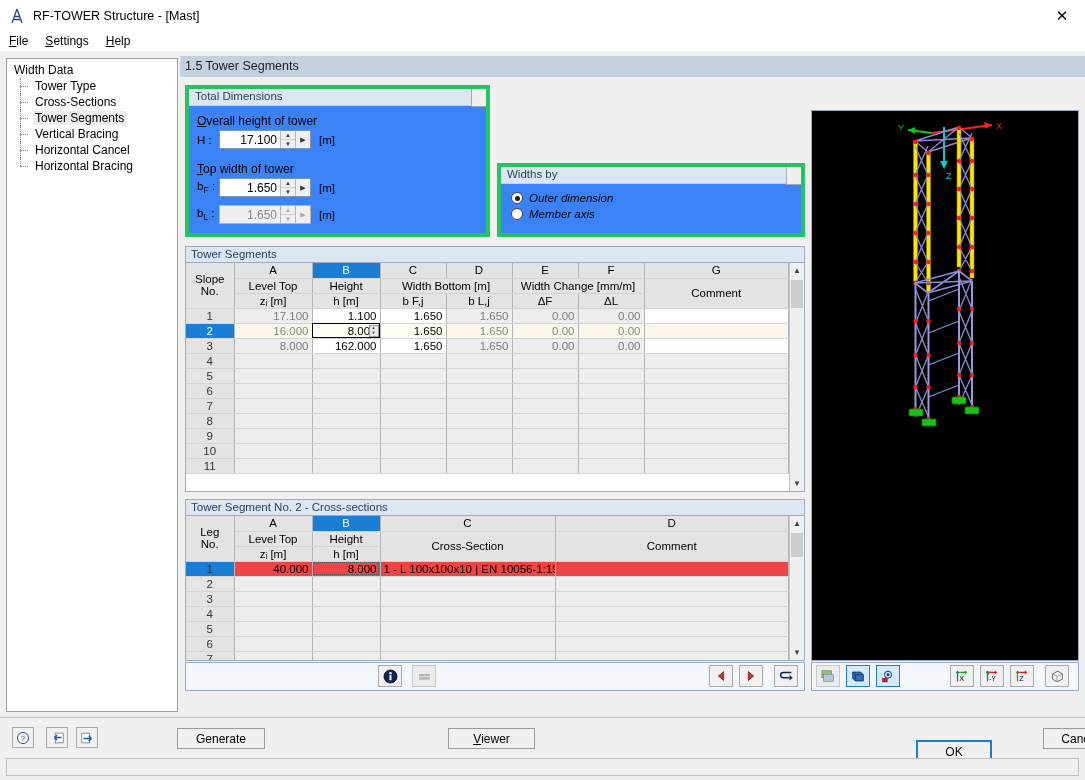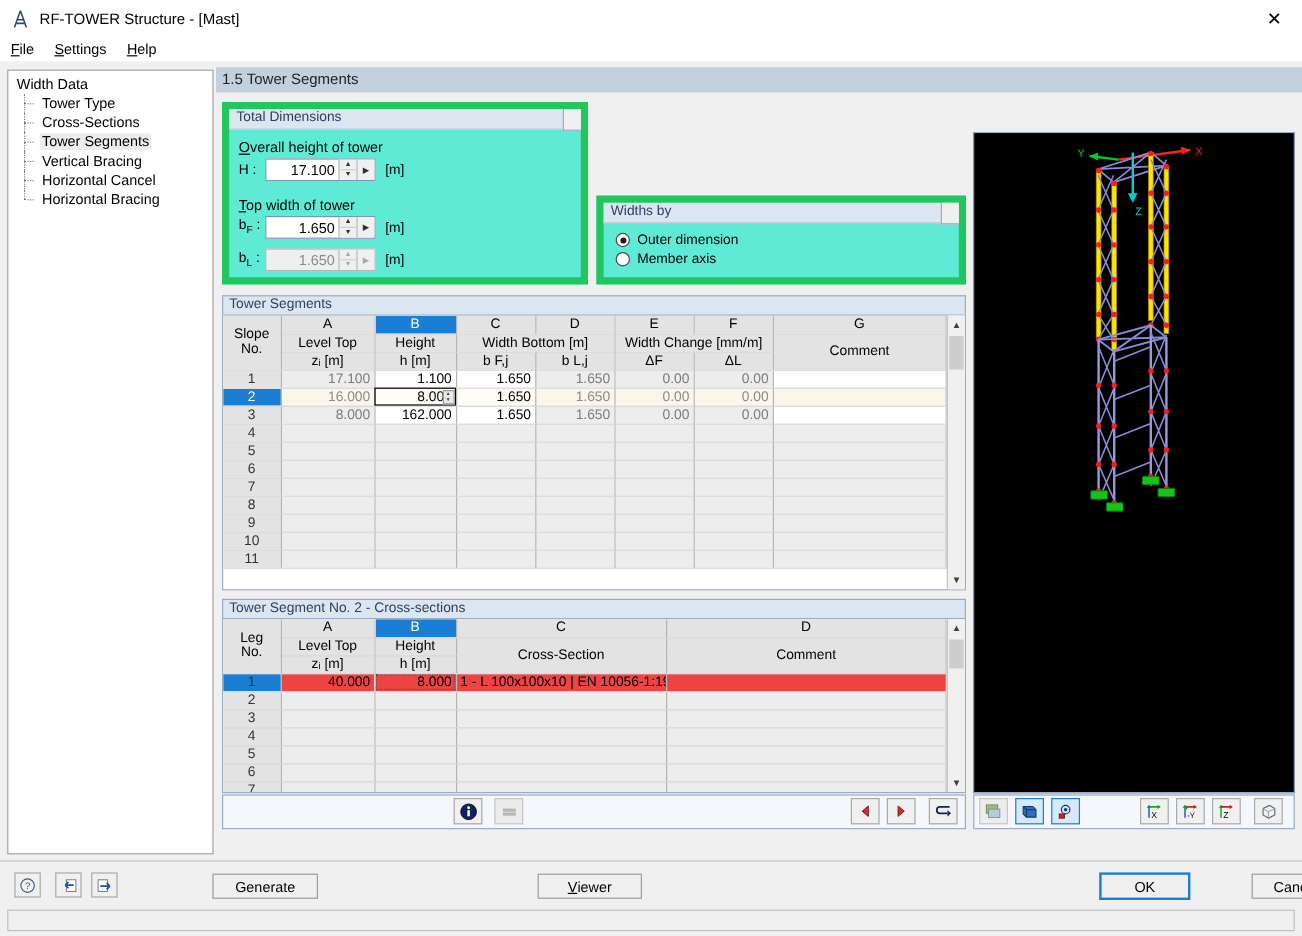--- a/index.html
+++ b/index.html
@@ -75,22 +75,22 @@
     position:absolute; left:0; top:3px; right:0; height:21px;
     background:#c3d0de; color:#1f1f1f;
     font-size:12.5px; padding:3px 0 0 5px;
   }
 
   .panel-area { position:absolute; left:5px; top:28px; right:5px; bottom:0; }
 
   
   .group {
     position:absolute;
-    background:#5eead4;
-    border:6px solid #22c55e;
+    background:#3b82f6;
+    border:4px solid #22c55e;
   }
   .group > .gtitle {
     height:17px; background:#dce6f1; color:#2a3f5f;
     font-size:11.5px; padding:1px 0 0 6px;
     border-bottom:1px solid #c3cede;
   }
   .group.notch > .gtitle { position:relative; }
   .group.notch > .gtitle::after {
     content:""; position:absolute; right:0; top:0; width:14px; height:17px;
     background:#f0f0f0; border-left:1px solid #9aabc2;
@@ -354,21 +354,21 @@
               <span class="dropdn">▶</span>
             </span>
             <span class="unit">[m]</span>
           </div>
         </div>
       </div>
 
 
       <div class="group notch" style="left:312px; top:82px; width:308px; height:74px;">
         <div class="gtitle">Widths by</div>
-        <div class="gbody" style="padding:5px 8px;">
+        <div class="gbody" style="padding:5px 8px;font-style:italic;">
           <div class="radio-row">
             <span class="radio on"></span>
             <span class="rl">Outer dimension</span>
           </div>
           <div class="radio-row">
             <span class="radio"></span>
             <span class="rl">Member axis</span>
           </div>
         </div>
       </div>
@@ -840,17 +840,17 @@
     <svg width="15" height="14" viewBox="0 0 17 15">
       <rect x="2" y="2" width="9" height="11" fill="#fff" stroke="#6a7a8c" stroke-width="0.9"></rect>
       <path d="M4 8 L13 8 M13 8 L10 5 M13 8 L10 11" stroke="#1a56a8" stroke-width="1.6" fill="none"></path>
     </svg>
   </div>
 
   <div class="btn" style="position:absolute; left:177px; top:10px; width:88px; height:21px;">Generate</div>
 
   <div class="btn" style="position:absolute; left:448px; top:10px; width:87px; height:21px;"><u>V</u>iewer</div>
 
-  <div class="btn primary" style="position:absolute; left:916px; top:9px; width:76px; height:23px;">OK</div>
+  <div class="btn primary" style="position:absolute; left:916px; top:22px; width:76px; height:23px;">OK</div>
   <div class="btn" style="position:absolute; left:1043px; top:10px; width:74px; height:21px;">Cancel</div>
 
   <div class="statusline"></div>
 </div>
 
 </body></html>

